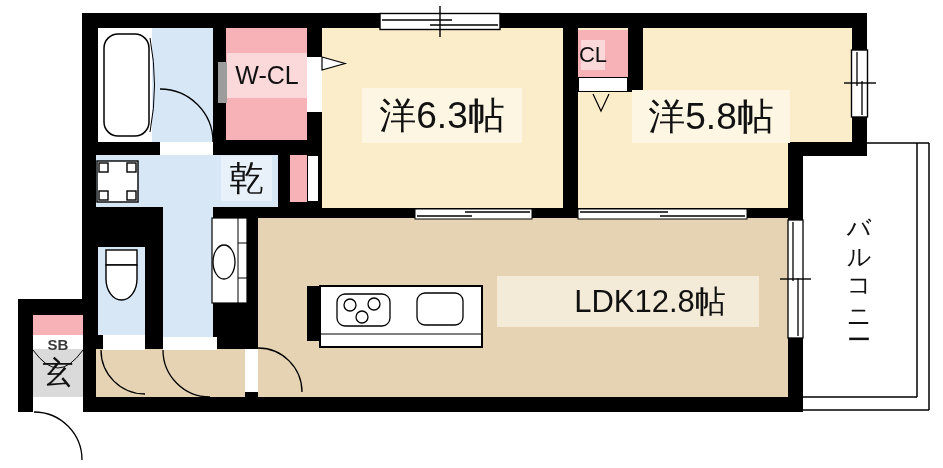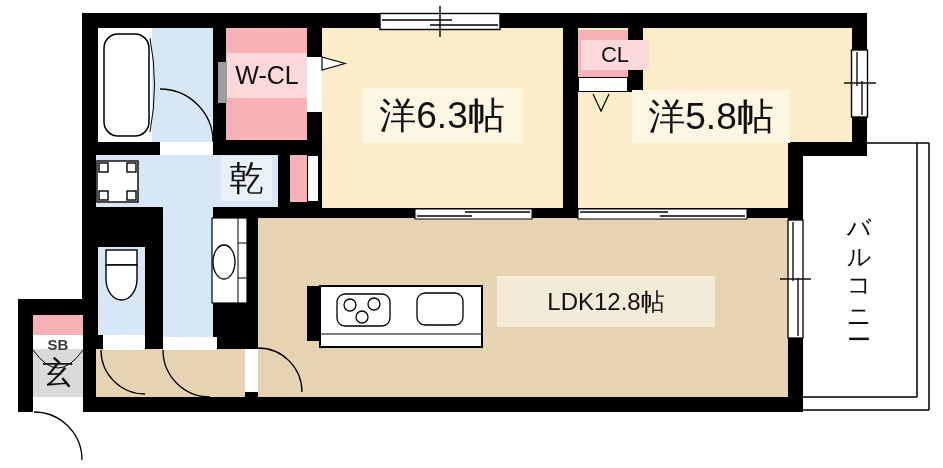--- a/index.html
+++ b/index.html
@@ -2,21 +2,21 @@
 <html style="--wall: #000000; --room-cream: #fbedc9; --room-cream-band: #fdf6e3; --floor-tan: #e5d3b3; --floor-tan-band: #f3ebd8; --wet-blue: #d7e7f6; --wet-blue-band: #e8f1fa; --closet-pink: #f7b2b7; --closet-pink-band: #fbd8da; --entrance-gray: #dadada; --door-gray: #9c9c9c;"><head>
 <meta charset="utf-8">
 <style>
   html,body{margin:0;padding:0;background:#ffffff;}
   #plan{position:relative;width:943px;height:468px;background:#fff;overflow:hidden;
         font-family:"Liberation Sans","DejaVu Sans",sans-serif;}
   #plan svg{position:absolute;left:0;top:0;}
   .lbl{position:absolute;display:flex;align-items:center;justify-content:center;
        color:#111;white-space:nowrap;}
   .lbl-room{font-size:37px;font-weight:400;background:var(--room-cream-band);}
-  .lbl-ldk{font-size:24px;font-weight:500;background:var(--floor-tan-band);}
+  .lbl-ldk{font-size:31px;font-weight:500;background:var(--floor-tan-band);padding-left:44px;}
   .lbl-wcl{font-size:25px;font-weight:400;background:var(--closet-pink-band);}
   .lbl-cl{font-size:22px;font-weight:500;background:var(--closet-pink-band);}
   .lbl-dry{font-size:35px;font-weight:500;background:var(--wet-blue-band);}
   .lbl-gen{font-size:31px;font-weight:500;background:transparent;}
   .lbl-sb{font-size:15px;font-weight:700;color:#3a3a3a;background:transparent;margin-top:20px;}
   .lbl-balc{font-size:24px;font-weight:500;background:transparent;
             writing-mode:vertical-rl;text-orientation:mixed;letter-spacing:4px;}
 </style>
 </head>
 <body>
@@ -144,18 +144,18 @@
   </g>
   <path d="M322,57 L345,63.5 L322,70 Z" fill="#ffffff" stroke="#000" stroke-width="1.2"></path>
   <path d="M292,72 v16 h13" fill="none" stroke="#000" stroke-width="2.2"></path>
   <path d="M593,94 L601,111 L609,94" fill="none" stroke="#000" stroke-width="1.2"></path>
 </svg>
 
   <div class="lbl lbl-room" style="left:362px;top:88px;width:160px;height:55px;">洋6.3帖</div>
   <div class="lbl lbl-room" style="left:632px;top:90px;width:158px;height:53px;">洋5.8帖</div>
   <div class="lbl lbl-ldk" style="left:497px;top:276px;width:218px;height:51px;">LDK12.8帖</div>
   <div class="lbl lbl-wcl" style="left:227px;top:53px;width:80px;height:45px;">W-CL</div>
-  <div class="lbl lbl-cl" style="left:581px;top:40px;width:68px;height:30px;">CL</div>
+  <div class="lbl lbl-cl" style="left:581px;top:40px;width:24px;height:30px;">CL</div>
   <div class="lbl lbl-dry" style="left:221px;top:156px;width:51px;height:45px;">乾</div>
   <div class="lbl lbl-gen" style="left:33px;top:353px;width:50px;height:40px;">玄</div>
   <div class="lbl lbl-sb" style="left:33px;top:314px;width:50px;height:21px;">SB</div>
   <div class="lbl lbl-balc" style="left:843px;top:160px;width:32px;height:212px;">バルコニー</div>
 </div>
 
 </body></html>

